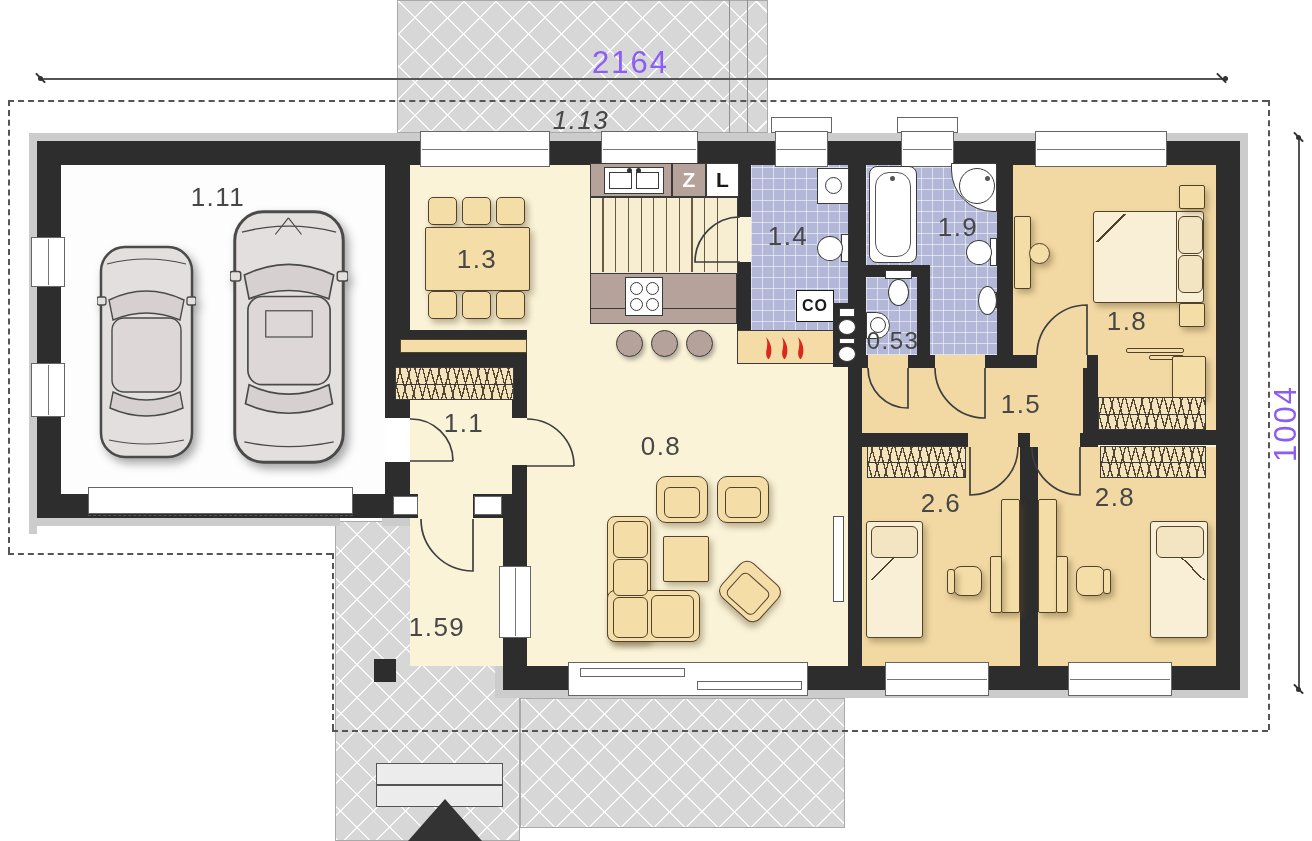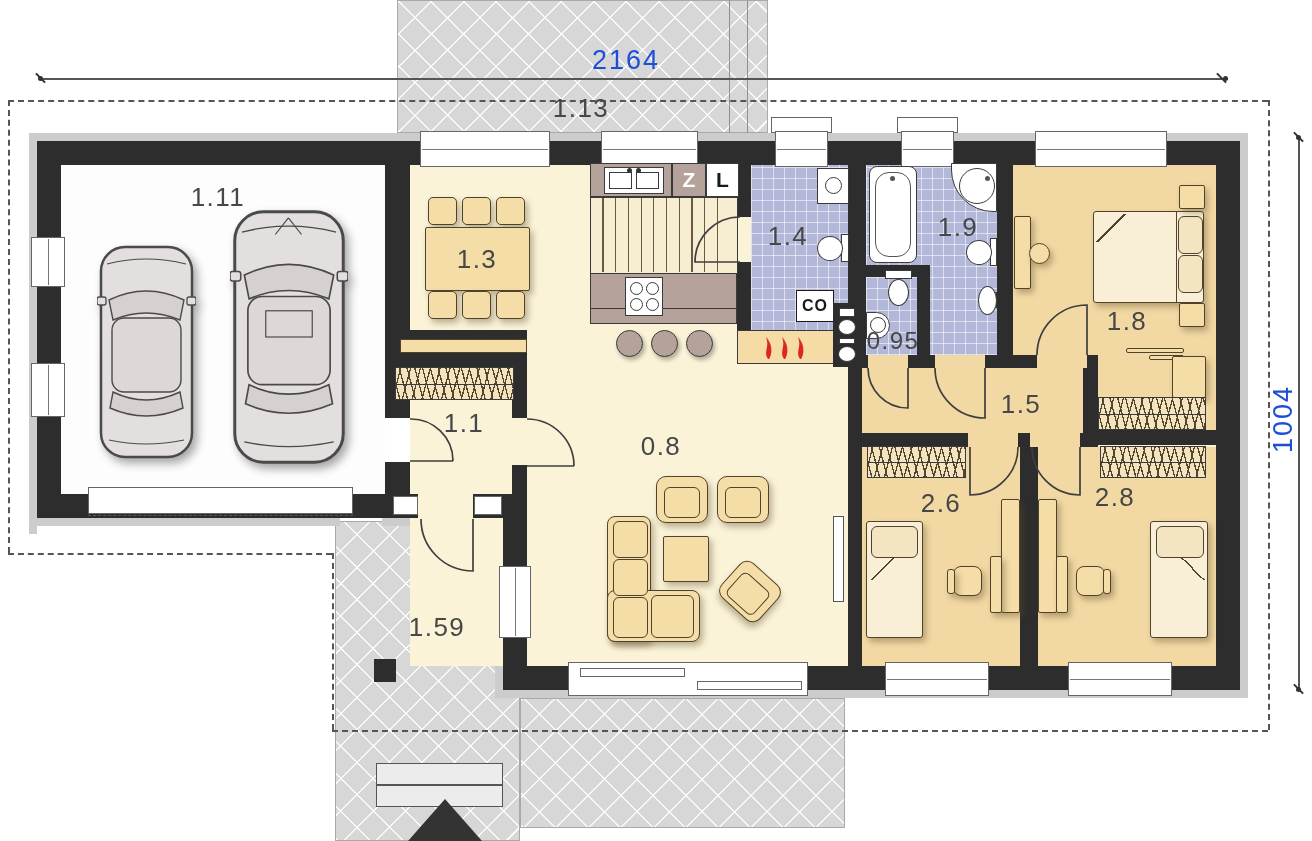--- a/index.html
+++ b/index.html
@@ -22,21 +22,21 @@
   .win{position:absolute;background:#fff;border:1px solid #666;box-sizing:border-box;}
   .winh::after{content:"";position:absolute;left:1px;right:1px;top:50%;border-top:1px solid #777;}
   .winv::after{content:"";position:absolute;top:1px;bottom:1px;left:50%;border-left:1px solid #777;}
   .rlabel{position:absolute;transform:translate(-50%,-50%);font-size:26px;color:#474747;
           letter-spacing:1.5px;white-space:nowrap;}
   .dashh{position:absolute;border-top:2px dashed #555;height:0;}
   .dashv{position:absolute;border-left:2px dashed #555;width:0;}
   .dimline{position:absolute;background:#555;}
   .tick{position:absolute;width:13px;height:2px;background:#333;transform:rotate(45deg);}
   .dot{position:absolute;width:5px;height:5px;background:#333;border-radius:50%;}
-  .dimtext{position:absolute;font-size:27px;color:#1d4ed8;letter-spacing:2px;}
+  .dimtext{position:absolute;font-size:31px;color:#8b5cf6;letter-spacing:2px;}
   .hatchW{position:absolute;background-color:#f4e4be;border:1.6px solid #3a3a3a;box-sizing:border-box;
     background-image:repeating-linear-gradient(75deg,transparent 0 3px,#55452e 3px 4.3px,transparent 4.3px 7.5px),
                      repeating-linear-gradient(105deg,transparent 0 4px,#55452e 4px 5.3px,transparent 5.3px 9.5px);}
   .hatchW::after{content:"";position:absolute;left:0;right:0;top:50%;border-top:1.4px solid #3a3a3a;}
   .stool{position:absolute;border-radius:50%;background:#b5a29a;border:1.5px solid #3a3a3a;
          box-sizing:border-box;box-shadow:2px 3px 4px rgba(0,0,0,.3);}
   .cushion{position:absolute;border:1.3px solid #51422c;border-radius:6px;background:#f4dda7;box-sizing:border-box;}
   .bed{position:absolute;background:#f9efd7;border:1.5px solid #51422c;border-radius:3px;
        box-shadow:3px 4px 6px rgba(96,74,38,.4);box-sizing:border-box;}
   .pillow{position:absolute;background:#f3e5c2;border:1.2px solid #51422c;border-radius:6px;}
@@ -331,18 +331,18 @@
 
   <span class="rlabel" style="left:464px;top:423px;">1.1</span>
   <span class="rlabel" style="left:661px;top:446px;">0.8</span>
   <span class="rlabel" style="left:477px;top:259px;">1.3</span>
   <span class="rlabel" style="left:788px;top:236px;">1.4</span>
   <span class="rlabel" style="left:1021px;top:404px;">1.5</span>
   <span class="rlabel" style="left:941px;top:503px;">2.6</span>
   <span class="rlabel" style="left:1115px;top:497px;">2.8</span>
   <span class="rlabel" style="left:1127px;top:321px;">1.8</span>
   <span class="rlabel" style="left:958px;top:227px;">1.9</span>
-  <span class="rlabel" style="left:893px;top:341px;font-size:24px;">0.95</span>
+  <span class="rlabel" style="left:893px;top:341px;font-size:24px;">0.53</span>
   <span class="rlabel" style="left:218px;top:197px;">1.11</span>
   <span class="rlabel" style="left:437px;top:627px;">1.59</span>
-  <span class="rlabel" style="left:581px;top:108px;">1.13</span>
+  <span class="rlabel" style="left:581px;top:120px;font-style:italic;">1.13</span>
 
 </div>
 
 </body></html>

